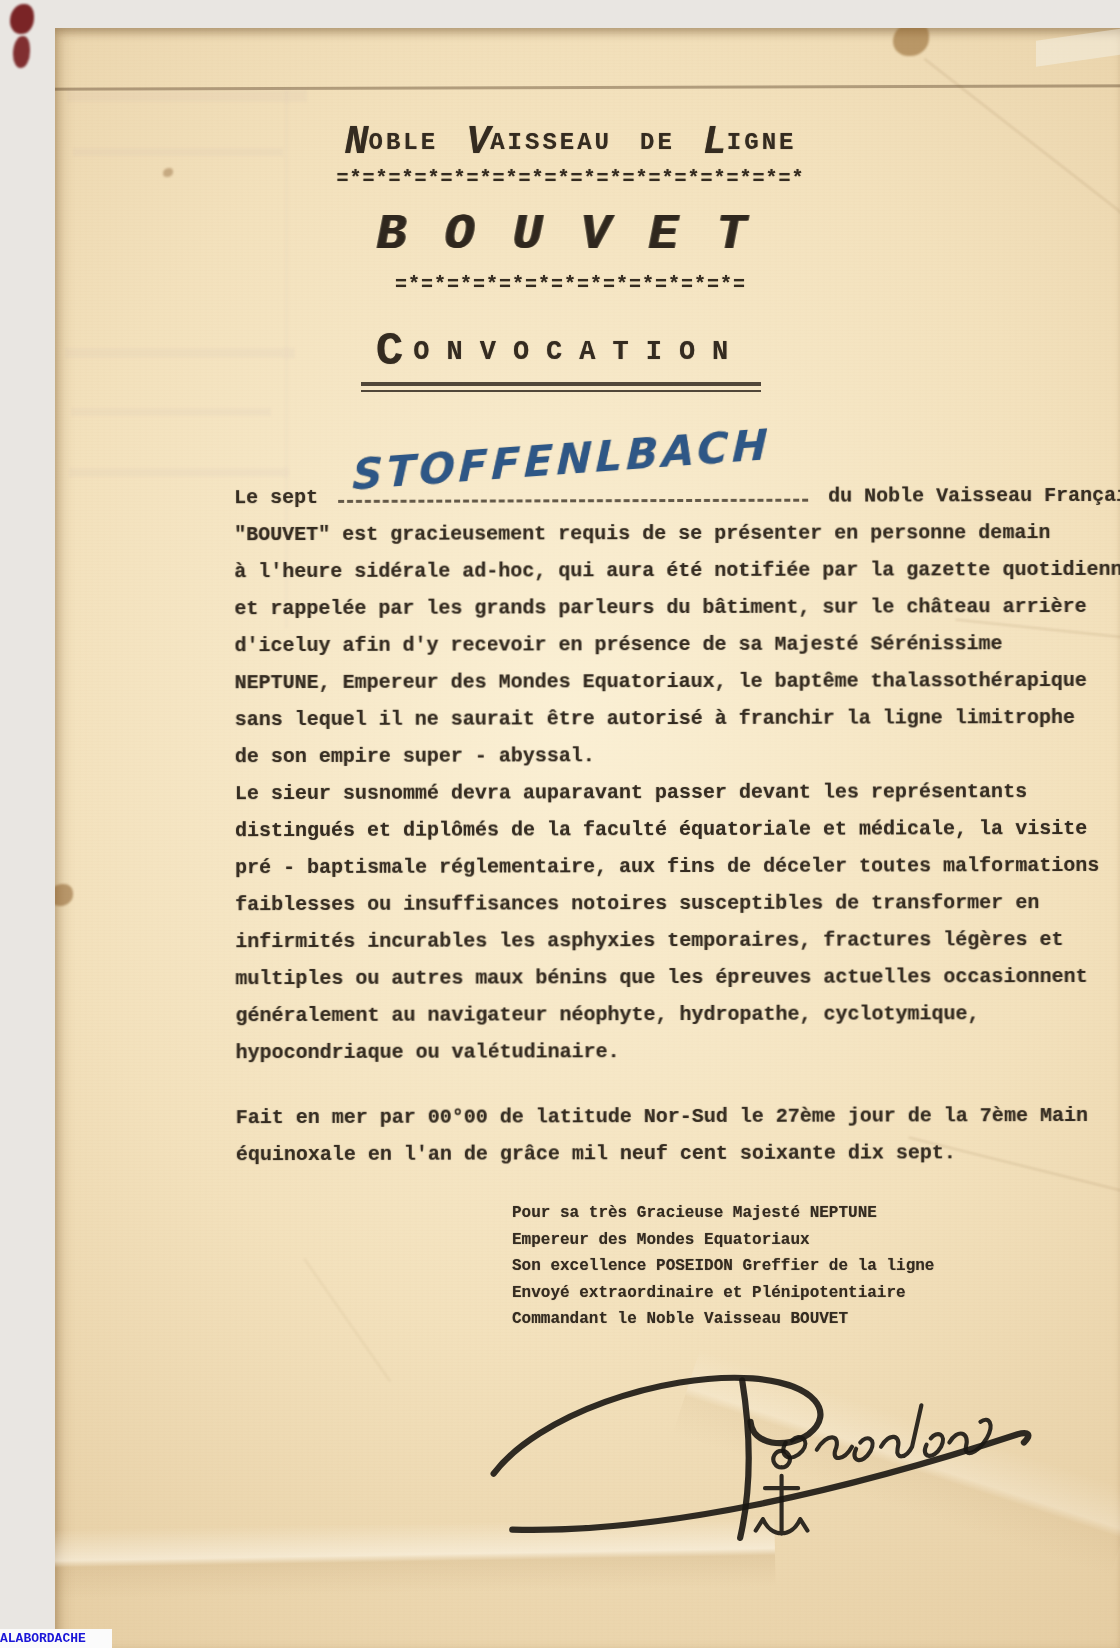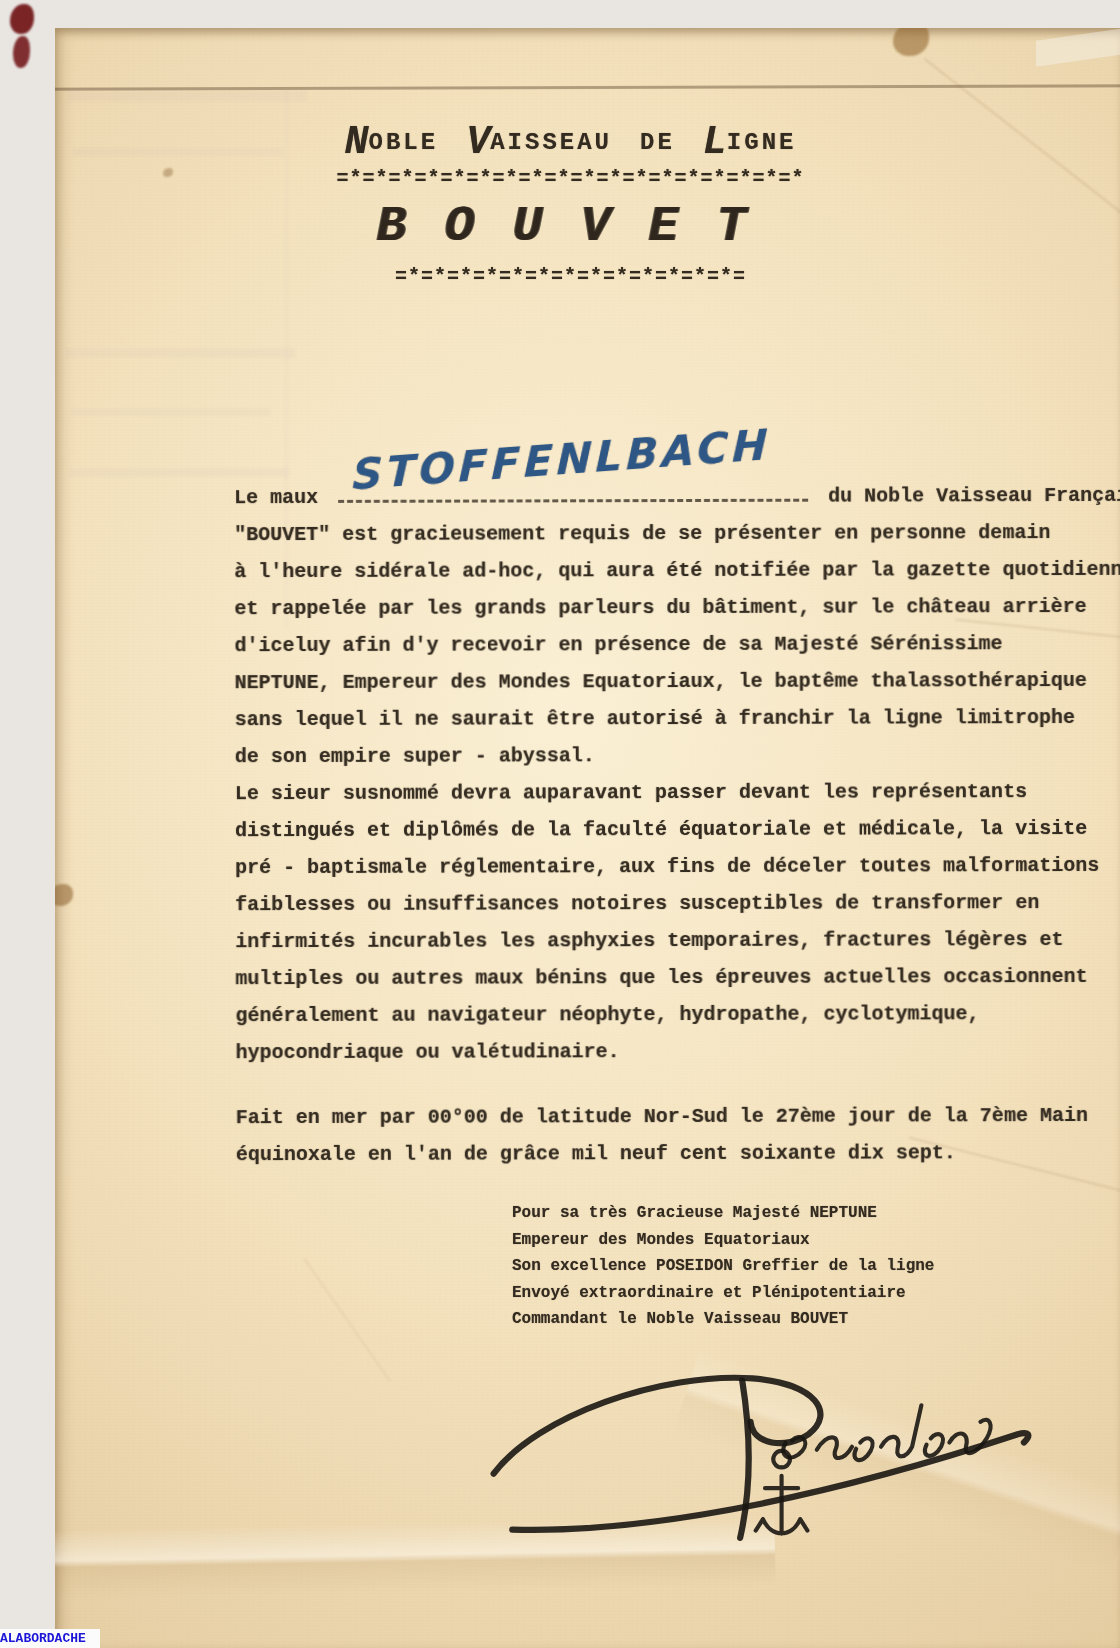--- a/index.html
+++ b/index.html
@@ -30,21 +30,21 @@
   .ghost{position:absolute;opacity:.5;filter:blur(1.6px);}
   .ghost div{position:absolute;background:#b5a4ae;opacity:.14;}
 
   
   .ink{color:#342b20;text-shadow:0 0 1px rgba(52,43,32,.55);font-weight:bold;}
   .masthead{position:absolute;left:0;right:40px;top:92px;text-align:center;}
   .mast-line1{font-size:24px;letter-spacing:3px;white-space:nowrap;text-align:center;}
   .mast-word{margin:0 14px;}
   .mast-initial{font-size:40px;font-style:italic;letter-spacing:0;vertical-align:-4px;}
   .deco-row{font-size:20px;letter-spacing:1px;margin-top:2px;white-space:nowrap;}
-  .ship-name{font-size:50px;font-style:italic;letter-spacing:38px;margin-top:8px;text-indent:20px;white-space:nowrap;
+  .ship-name{font-size:50px;font-style:italic;letter-spacing:38px;margin-top:16px;text-indent:20px;white-space:nowrap;
              color:rgba(46,38,28,.88);text-shadow:1px 0 0 rgba(46,38,28,.7),-1px 0 0 rgba(46,38,28,.7);}
   .heading{position:absolute;left:0;right:60px;top:298px;text-align:center;white-space:nowrap;}
   .heading-initial{font-size:46px;vertical-align:-5px;letter-spacing:10px;}
   .heading-rest{font-size:27px;letter-spacing:17px;}
   .heading-rule{width:400px;margin:4px auto 0 auto;border-top:4px solid #342b20;border-bottom:2px solid #342b20;height:4px;opacity:.85;}
 
   .bodytext{position:absolute;left:180px;top:450px;font-size:20px;line-height:37px;white-space:nowrap;transform:rotate(-.15deg);}
   .line{height:37px;}
   .fill-line{display:inline-block;width:470px;border-bottom:3px dashed rgba(50,40,28,.75);position:relative;vertical-align:baseline;margin:0 8px;}
   .handwritten-name{
@@ -57,21 +57,21 @@
 
   .closing{position:absolute;left:457px;top:1172px;font-size:16px;line-height:26.5px;white-space:nowrap;}
 
   .sig-wrap{position:absolute;left:420px;top:1322px;width:580px;height:210px;}
   .sig-wrap svg{width:100%;height:100%;}
   .sig-stroke{fill:none;stroke:rgba(26,22,18,.9);stroke-width:6;stroke-linecap:round;stroke-linejoin:round;}
   .sig-stroke.thin{stroke-width:4;}
 
   
   .watermark{
-    position:absolute;left:0;top:1629px;width:100px;height:19px;
+    position:absolute;left:0;top:1629px;width:112px;height:19px;
     background:#fbfbfb;color:#1b16d8;font-size:13px;font-weight:bold;
     font-family:"Liberation Mono","DejaVu Sans Mono",monospace;line-height:19px;
   }
 </style>
 </head>
 <body>
 
 <div class="page">
 
   <div class="paper">
@@ -100,24 +100,28 @@
 
     <div class="masthead ink">
       <div class="mast-line1">
         <span class="mast-word"><span class="mast-initial">N</span><span>OBLE</span></span><span class="mast-word"><span class="mast-initial">V</span><span>AISSEAU</span></span><span class="mast-word"><span class="mast-initial"></span><span>DE</span></span><span class="mast-word"><span class="mast-initial">L</span><span>IGNE</span></span>
       </div>
       <div class="deco-row">=*=*=*=*=*=*=*=*=*=*=*=*=*=*=*=*=*=*</div>
       <div class="ship-name">BOUVET</div>
       <div class="deco-row" style="margin-top:10px;">=*=*=*=*=*=*=*=*=*=*=*=*=*=</div>
     </div>
 
+    <div class="heading ink">
+      <span class="heading-initial">C</span><span class="heading-rest">ONVOCATION</span>
+      <div class="heading-rule"></div>
+    </div>
 
     <div class="bodytext ink">
       <div class="line">
-        <span>Le maux</span>
+        <span>Le sept</span>
         <span class="fill-line">
           <span class="handwritten-name">STOFFENLBACH</span>
         </span>
         <span>du Noble Vaisseau Français</span>
       </div>
       <div class="line">"BOUVET" est gracieusement requis de se présenter en personne demain</div>
       <div class="line">à l'heure sidérale ad-hoc, qui aura été notifiée par la gazette quotidienne</div>
       <div class="line">et rappelée par les grands parleurs du bâtiment, sur le château arrière</div>
       <div class="line">d'iceluy afin d'y recevoir en présence de sa Majesté  Sérénissime</div>
       <div class="line">NEPTUNE, Empereur des Mondes Equatoriaux, le baptême thalassothérapique</div>

